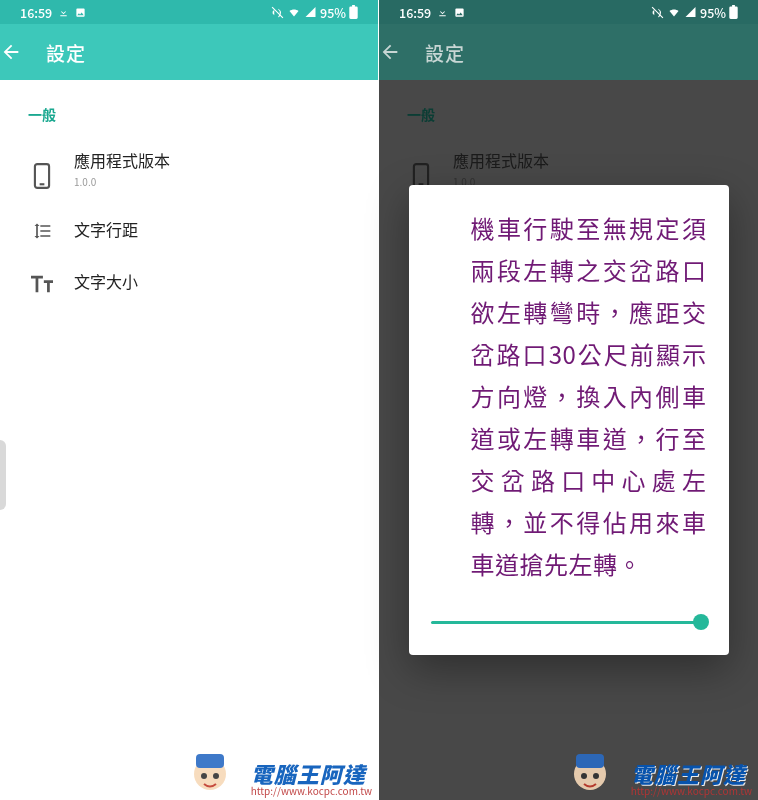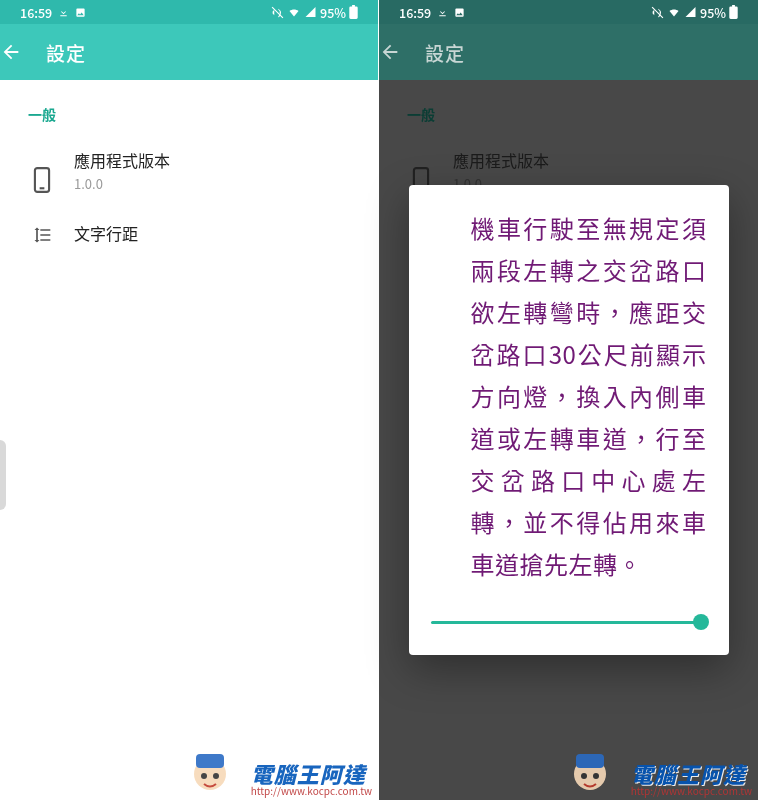--- a/index.html
+++ b/index.html
@@ -25,21 +25,21 @@
   
   .content { flex:1 1 auto; background:#ffffff; padding: 16px 0 0 12px; position:relative; }
   .phone.right .content { background:#7c7c7c; } 
   .section-header { color:#1aa890; font-size: 14px; font-weight: 600; padding: 8px 16px 10px; }
   .phone.right .section-header { color:#146a5b; }
 
   .row { display:flex; align-items:flex-end; gap: 20px; padding: 14px 18px; }
   .row .icon-slot { width:24px; display:flex; justify-content:center; color:#555; }
   .phone.right .row .icon-slot { color:#3a3a3a; }
   .row .label { font-size: 16px; color:#222; }
-  .row .sublabel { display:block; font-size: 13px; color:#9a9a9a; margin-top:2px; }
+  .row .sublabel { display:block; font-size: 10px; color:#9a9a9a; margin-top:2px; }
   .phone.right .row .label { color:#2f2f2f; }
   .phone.right .row .sublabel { color:#555; }
 
   
   .scrim { position:absolute; inset:0; background:rgba(0,0,0,.42); display:flex; align-items:center; justify-content:center; }
   .dialog { width: 320px; background:#ffffff; border-radius: 4px; box-shadow: 0 14px 40px rgba(0,0,0,.35); padding: 22px 22px 14px; position:relative; top:-20px;}
   .dialog .body-text { font-size: 24px; line-height: 1.75; color:#701a75; letter-spacing: .5px; text-align: justify; margin-left: 40px; }
   .dialog .slider { margin: 28px 0 10px; position:relative; height: 18px; }
   .dialog .track { position:absolute; left:0; right:0; top:8px; height:3px; background:#25b89a; border-radius:2px; }
   .dialog .thumb { position:absolute; right:-2px; top:1px; width:16px; height:16px; border-radius:50%; background:#25b89a; }
@@ -131,20 +131,28 @@
 
       <div class="row">
         <span class="icon-slot">
           <svg width="20" height="20" viewBox="0 0 24 24" fill="#555">
               <path d="M10 5h12v2H10zm0 6h12v2H10zm0 6h12v2H10zM6 3 3 6h2v12H3l3 3 3-3H7V6h2z"></path>
             </svg>
         </span>
         <span class="label">文字行距</span>
       </div>
 
+      <div class="row">
+        <span class="icon-slot">
+          <svg width="22" height="18" viewBox="0 0 24 18" fill="#555">
+              <path d="M0 3V0h13v3H8v15H5V3zM14 8V5h10v3h-3.5v10h-3V8z"></path>
+            </svg>
+        </span>
+        <span class="label">文字大小</span>
+      </div>
 
       <div class="edge-tab"></div>
 
       <div class="watermark">
         <svg width="44" height="48" viewBox="0 0 44 48">
           <circle cx="22" cy="26" r="16" fill="#f7d9b8"></circle>
           <rect x="8" y="6" width="28" height="14" rx="4" fill="#2a6bc4"></rect>
           <circle cx="16" cy="28" r="3" fill="#333"></circle>
             <circle cx="28" cy="28" r="3" fill="#333"></circle>
           <path d="M16 36q6 5 12 0" stroke="#c0392b" stroke-width="2" fill="none"></path>

